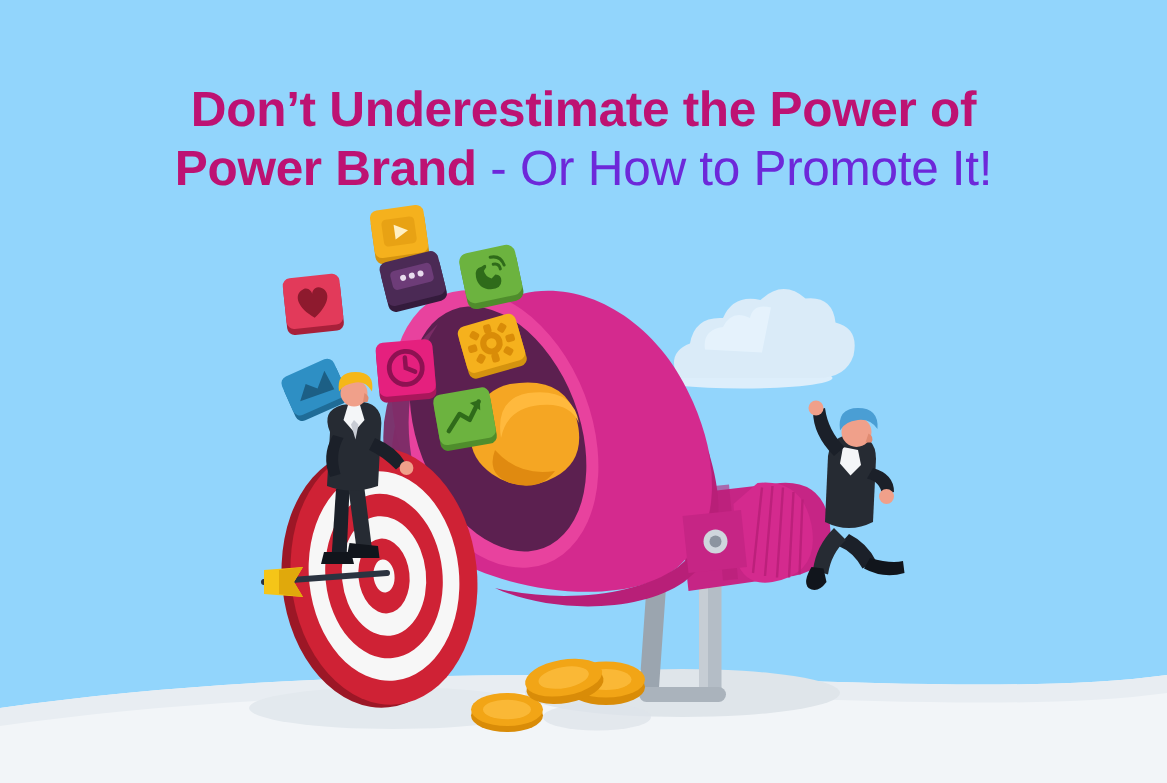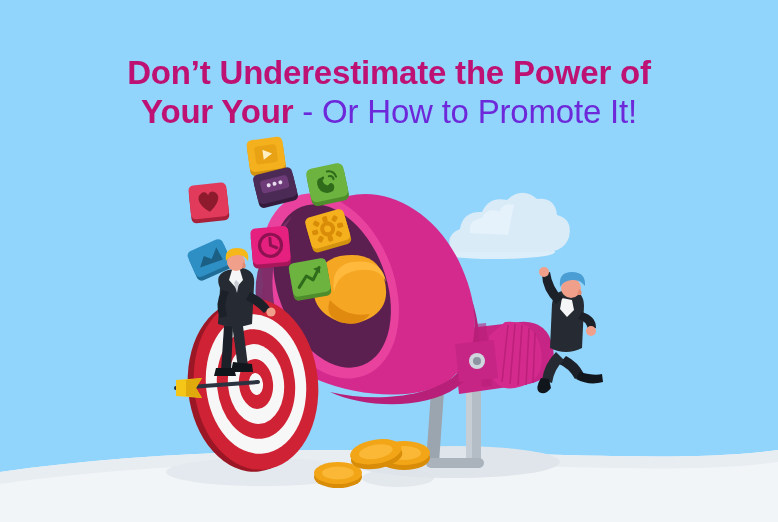--- a/index.html
+++ b/index.html
@@ -290,17 +290,17 @@
       </g>
 
     </svg>
   </div>
 
   <div id="headline">
     <span class="hl-line">
       <span class="hl-strong">Don’t Underestimate the Power of</span>
     </span>
     <span class="hl-line">
-      <span class="hl-strong">Your Your</span><span class="hl-light"> - Or How to Promote It!</span>
+      <span class="hl-strong">Power Brand</span><span class="hl-light"> - Or How to Promote It!</span>
     </span>
   </div>
 
 </div>
 
 </body></html>

